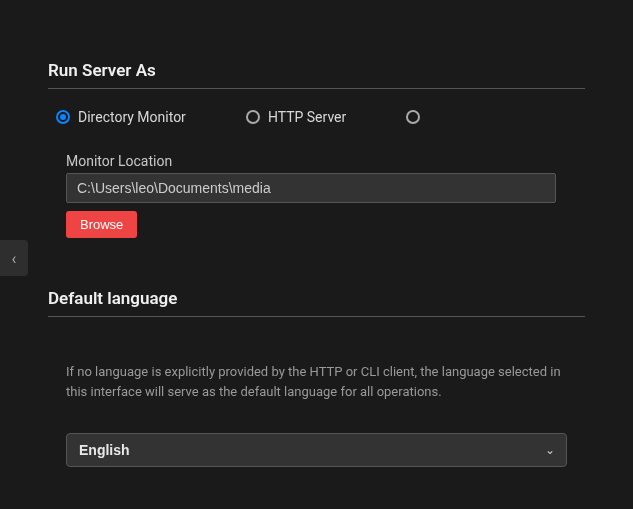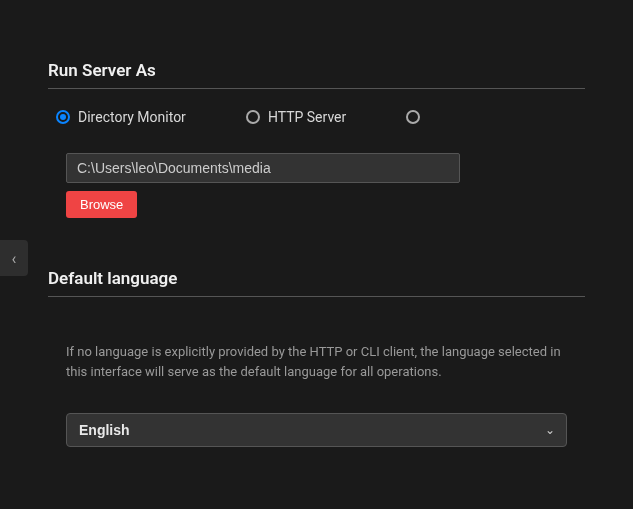--- a/index.html
+++ b/index.html
@@ -66,21 +66,21 @@
     .field-block {
       padding-left: 18px;
       margin-bottom: 50px;
     }
     .field-label {
       font-size: 14px;
       color: #c8c8c8;
       margin-bottom: 4px;
     }
     .text-input {
-      width: 394px;
+      width: 490px;
       background: #333;
       border: 1px solid #555;
       color: #ccc;
       font-size: 14px;
       padding: 6px 10px;
       border-radius: 2px;
       display: block;
     }
     .browse-btn {
       margin-top: 8px;
@@ -168,20 +168,21 @@
     <label class="radio-item">
       <span class="radio-circle"></span>
       <span class="radio-label">HTTP Server</span>
     </label>
     <label class="radio-item">
       <span class="radio-circle"></span>
     </label>
   </div>
 
   <div class="field-block">
+    <div class="field-label">Monitor Location</div>
     <input type="text" class="text-input" value="C:\Users\leo\Documents\media" style="">
     <button class="browse-btn">Browse</button>
   </div>
 
   <div class="section-title">Default language</div>
 
   <div class="help-block">
     <p class="help-text">If no language is explicitly provided by the HTTP or CLI client, the language selected in this interface will serve as the default language for all operations.</p>
   </div>
 

